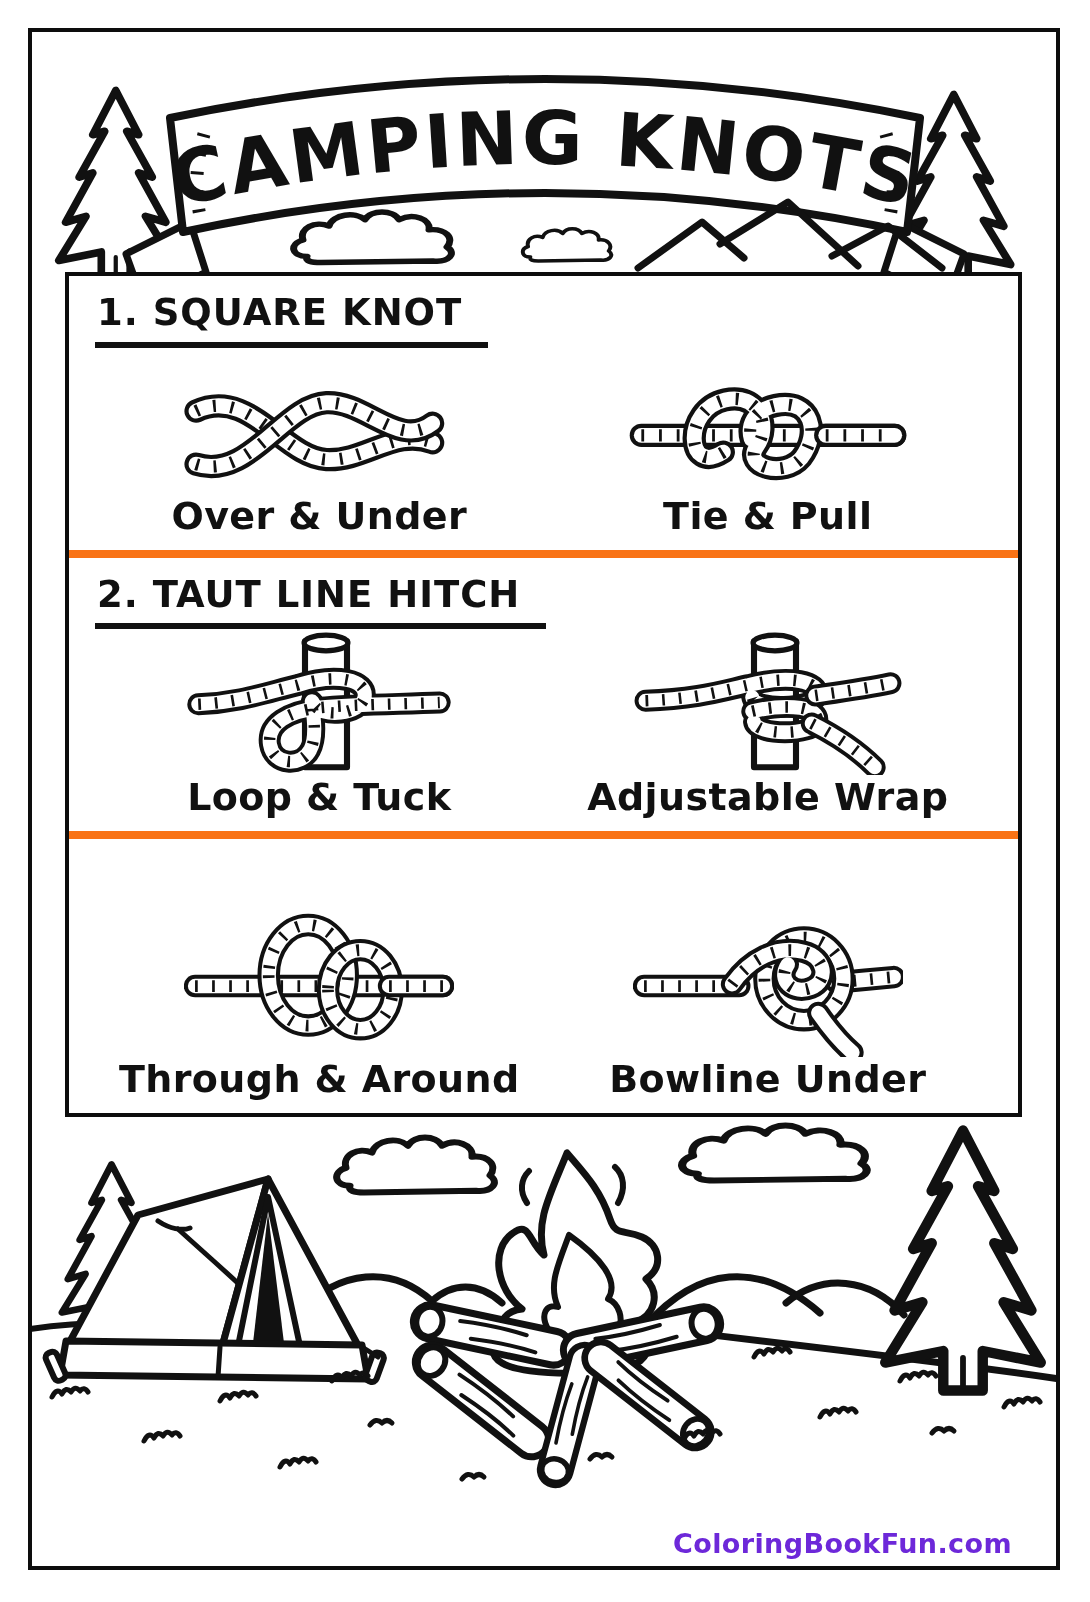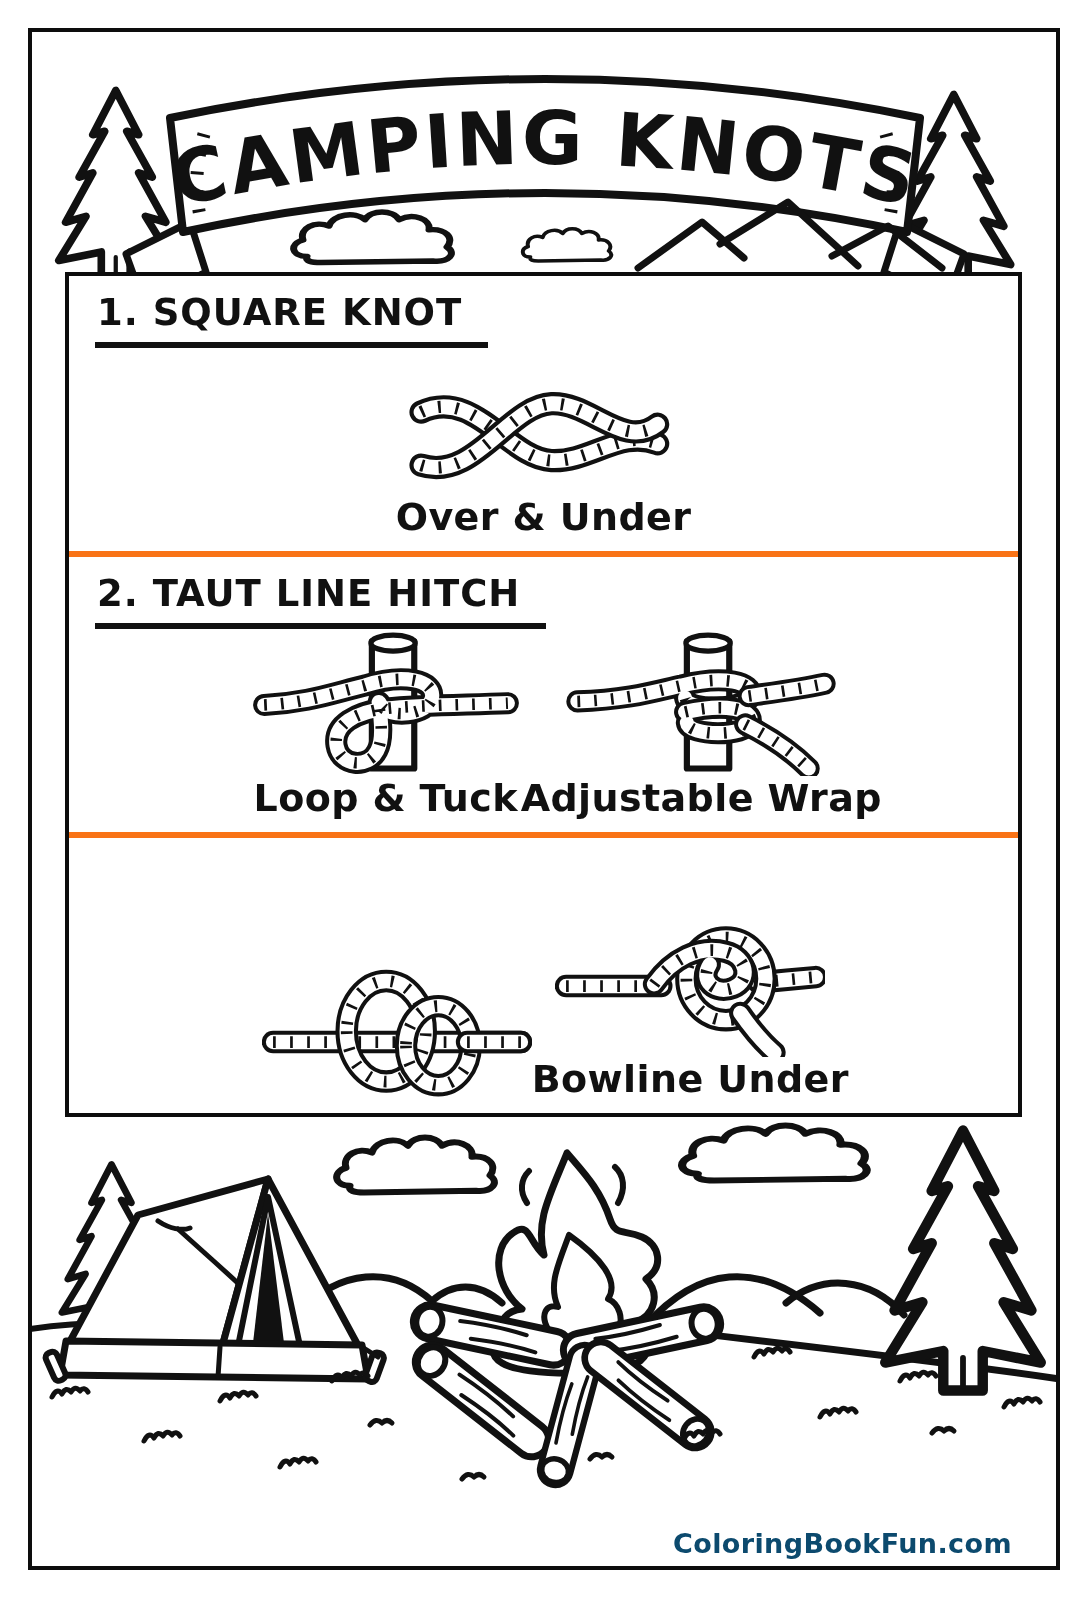--- a/index.html
+++ b/index.html
@@ -6,29 +6,29 @@
   .page{position:relative;width:1090px;height:1602px;background:#ffffff;overflow:hidden;
         font-family:"DejaVu Sans",sans-serif;color:#111;}
   .frame{position:absolute;left:28px;top:28px;width:1032px;height:1542px;
          border:4px solid #0d0d0d;box-sizing:border-box;pointer-events:none;z-index:6;}
   .header-art{position:absolute;left:30px;top:30px;z-index:1;}
   .scene-art{position:absolute;left:30px;top:1117px;z-index:1;}
   .knot-box{position:absolute;left:65px;top:272px;width:957px;height:845px;
             border:4px solid #0d0d0d;box-sizing:border-box;background:#fff;
             display:flex;flex-direction:column;z-index:2;}
   .section{flex:1;display:flex;flex-direction:column;padding:16px 26px 0;min-height:0;}
-  .section + .section{border-top:6px solid #f97316;align-items:center;}
+  .section + .section{border-top:8px solid #f97316;}
   .sec-heading{font-size:37px;font-weight:bold;letter-spacing:1px;line-height:1.15;
                border-bottom:6px solid #111;padding:0 26px 7px 2px;align-self:flex-start;}
   .steps{display:flex;flex:1;align-items:stretch;min-height:0;}
   .step{flex:1;display:flex;flex-direction:column;align-items:center;justify-content:flex-end;min-width:0;}
   .step svg{display:block;}
   .step-label{font-size:38px;font-weight:bold;letter-spacing:.4px;margin:0 0 12px;white-space:nowrap;}
   .footer{position:absolute;top:1528px;right:78px;font-size:27px;font-weight:bold;
-          color:#0c4a6e;letter-spacing:.4px;z-index:7;}
+          color:#6d28d9;letter-spacing:.4px;z-index:7;}
   
   .ln{fill:none;stroke:#111;stroke-linecap:round;stroke-linejoin:round;}
   .fw{fill:#fff;stroke:#111;stroke-linejoin:round;stroke-linecap:round;}
   .rk{fill:none;stroke:#111;stroke-width:25;stroke-linecap:round;stroke-linejoin:round;}
   .rw{fill:none;stroke:#fff;stroke-width:16;stroke-linecap:round;stroke-linejoin:round;}
   .rt{fill:none;stroke:#111;stroke-width:13;stroke-dasharray:3 16;stroke-linecap:butt;}
   .title-text{font-family:"DejaVu Sans",sans-serif;font-weight:bold;font-size:74px;
               letter-spacing:3px;fill:#111;}
 </style>
 </head>
@@ -109,20 +109,38 @@
               <path id="s1b" d="M18,99 C75,117 112,35 158,33 C200,31 236,83 272,55"></path>
             </defs>
             <use href="#s1a" class="rk"></use>
               <use href="#s1a" class="rw"></use>
               <use href="#s1a" class="rt"></use>
             <use href="#s1b" class="rk"></use>
               <use href="#s1b" class="rw"></use>
               <use href="#s1b" class="rt"></use>
           </svg>
           <div class="step-label">Over &amp; Under</div>
+        </div>
+        <div class="step">
+          <svg width="280" height="122" viewBox="0 0 300 131">
+            <defs>
+              <path id="s2a" d="M14,68 H286"></path>
+              <path id="s2b" d="M102,86 C62,112 58,40 104,30 C140,22 154,58 138,80 C122,102 168,114 186,92 C206,66 198,28 158,36 C134,41 128,58 132,72"></path>
+            </defs>
+            <use href="#s2a" class="rk"></use>
+              <use href="#s2a" class="rw"></use>
+              <use href="#s2a" class="rt"></use>
+            <use href="#s2b" class="rk"></use>
+              <use href="#s2b" class="rw"></use>
+              <use href="#s2b" class="rt"></use>
+            <path class="rk" d="M212,68 H286"></path>
+              <path class="rw" d="M212,68 H286"></path>
+              <path class="rt" d="M212,68 H286"></path>
+          </svg>
+          <div class="step-label">Tie &amp; Pull</div>
         </div>
       </div>
     </div>
 
     <div class="section">
       <div class="sec-heading">2. TAUT LINE HITCH</div>
       <div class="steps">
         <div class="step">
           <svg width="270" height="150" viewBox="0 0 300 167">
             <rect x="134" y="14" width="48" height="144" class="fw" stroke-width="7"></rect>
@@ -180,20 +198,21 @@
             <use href="#b2b" class="rk"></use>
               <use href="#b2b" class="rw"></use>
               <use href="#b2b" class="rt"></use>
             <use href="#b2c" class="rk"></use>
               <use href="#b2c" class="rw"></use>
               <use href="#b2c" class="rt"></use>
             <use href="#b2d" class="rk"></use>
               <use href="#b2d" class="rw"></use>
               <use href="#b2d" class="rt"></use>
           </svg>
+          <div class="step-label">Through &amp; Around</div>
         </div>
         <div class="step">
           <svg width="270" height="150" viewBox="0 0 300 167">
             <defs>
               <path id="b3a" d="M12,88 H118"></path>
               <path id="b3b" d="M226,84 C248,82 268,80 290,78"></path>
               <path id="b3c" d="M146,80 a44,46 0 1 0 88,0 a44,46 0 1 0 -88,0"></path>
               <path id="b3d" d="M110,86 C130,58 160,42 190,50 C214,56 218,82 198,90 C178,98 160,82 172,64"></path>
               <path id="b3e" d="M206,118 C220,138 230,150 244,162"></path>
             </defs>

